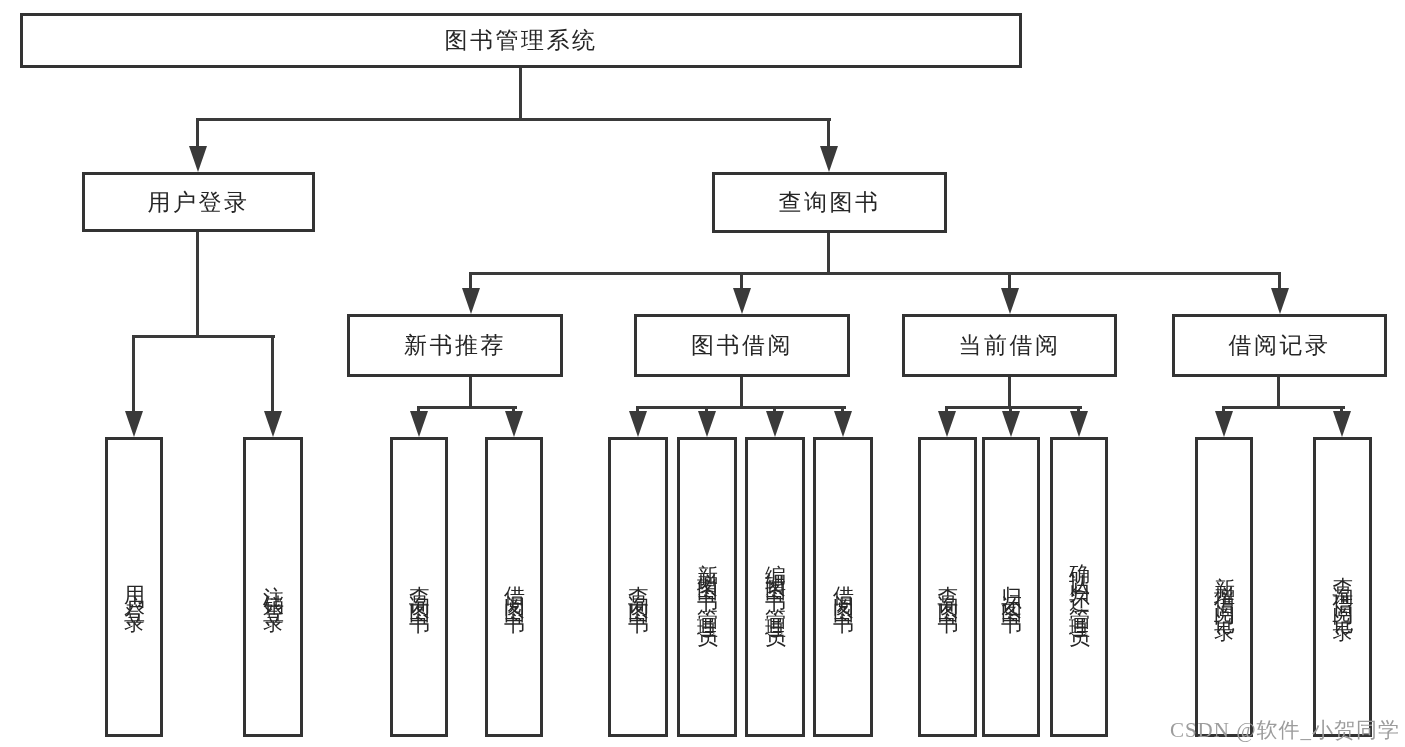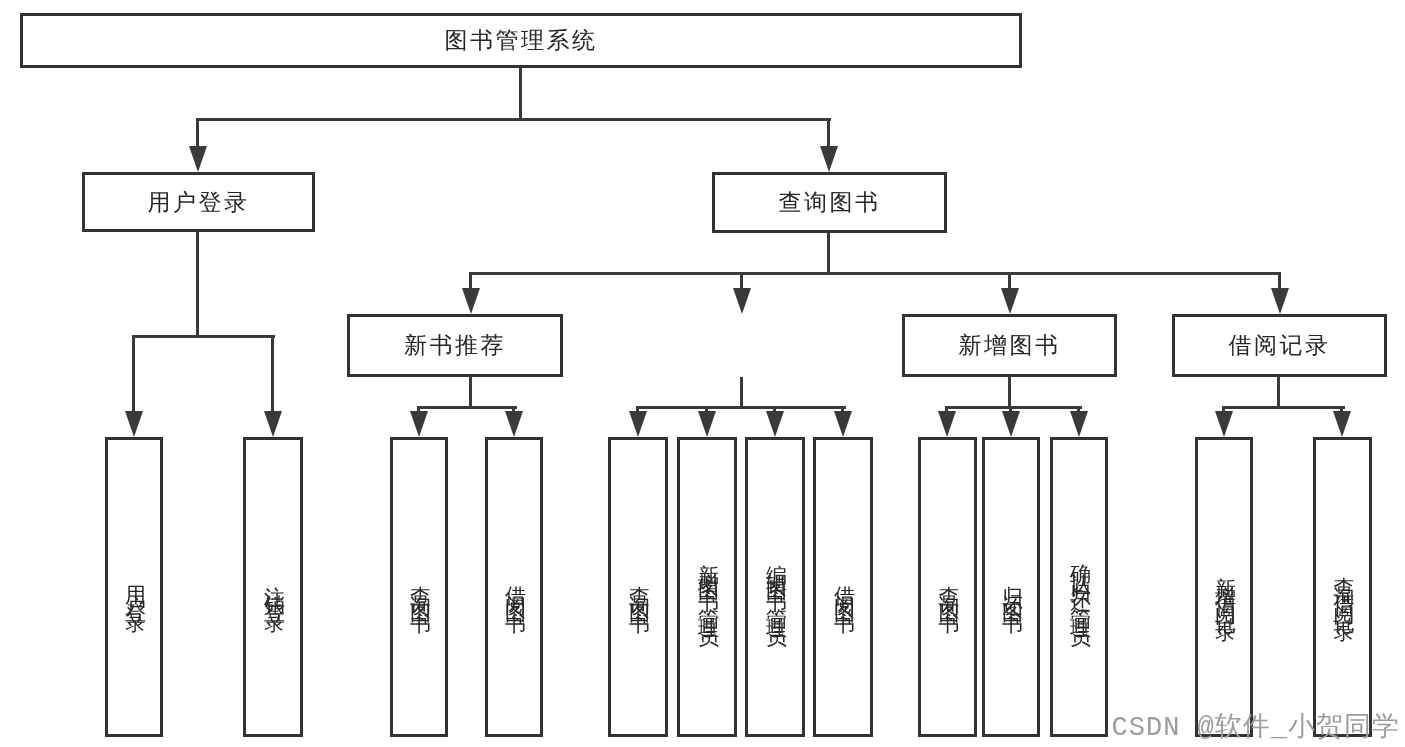--- a/index.html
+++ b/index.html
@@ -3,21 +3,21 @@
 <meta charset="utf-8">
 <style>
   :root{
     --line:#3a3a3a; --border:#333333; --text:#262626;
     --watermark:#9c9c9c; --bg:#ffffff;
   }
   html,body{margin:0;padding:0;background:var(--bg);}
   #stage{
     position:relative; width:1405px; height:747px;
     background:var(--bg); overflow:hidden;
-    font-family:Liberation Mono, monospace;
+    font-family:Liberation Serif, serif;
     color:var(--text);
   }
   .box{
     position:absolute; box-sizing:border-box;
     border:3px solid var(--border); background:#fff;
     display:flex; align-items:center; justify-content:center;
   }
   .hbox{ font-size:23px; letter-spacing:2.5px; white-space:nowrap; }
   .vbox{
     writing-mode:vertical-rl; text-orientation:mixed;
@@ -26,21 +26,21 @@
   .ln{ position:absolute; background:var(--line); }
   .vln{ width:3px; }
   .hln{ height:3px; }
   .arw{
     position:absolute; width:0; height:0;
     border-left:9px solid transparent; border-right:9px solid transparent;
     border-top:26px solid var(--line);
   }
   .watermark{
     position:absolute; right:5px; bottom:3px;
-    font-size:27px; color:var(--watermark); letter-spacing:1px;
+    font-size:21px; color:var(--watermark); letter-spacing:1px;
     white-space:nowrap;
   }
 </style>
 </head>
 <body>
 
 <div id="stage">
 
   <div class="box hbox" style="left:20px;top:13px;width:1002px;height:55px">图书管理系统</div>
 
@@ -66,21 +66,22 @@
   <div class="ln vln" style="left:469px;top:272px;height:18px"></div>
   <div class="ln vln" style="left:740px;top:272px;height:18px"></div>
   <div class="ln vln" style="left:1008px;top:272px;height:18px"></div>
   <div class="ln vln" style="left:1278px;top:272px;height:18px"></div>
   <div class="arw" style="left:462px;top:288px"></div>
   <div class="arw" style="left:733px;top:288px"></div>
   <div class="arw" style="left:1001px;top:288px"></div>
   <div class="arw" style="left:1271px;top:288px"></div>
 
   <div class="box hbox" style="left:347px;top:314px;width:216px;height:63px">新书推荐</div>
-  <div class="box hbox" style="left:902px;top:314px;width:215px;height:63px">新增图书</div>
+  <div class="box hbox" style="left:634px;top:314px;width:216px;height:63px">图书借阅</div>
+  <div class="box hbox" style="left:902px;top:314px;width:215px;height:63px">当前借阅</div>
   <div class="box hbox" style="left:1172px;top:314px;width:215px;height:63px">借阅记录</div>
 
   <div class="ln vln" style="left:469px;top:377px;height:31px"></div>
   <div class="ln hln" style="left:417px;top:406px;width:100px"></div>
   <div class="ln vln" style="left:417px;top:406px;height:7px"></div>
   <div class="ln vln" style="left:512px;top:406px;height:7px"></div>
   <div class="arw" style="left:410px;top:411px"></div>
   <div class="arw" style="left:505px;top:411px"></div>
 
   <div class="ln vln" style="left:740px;top:377px;height:31px"></div>

